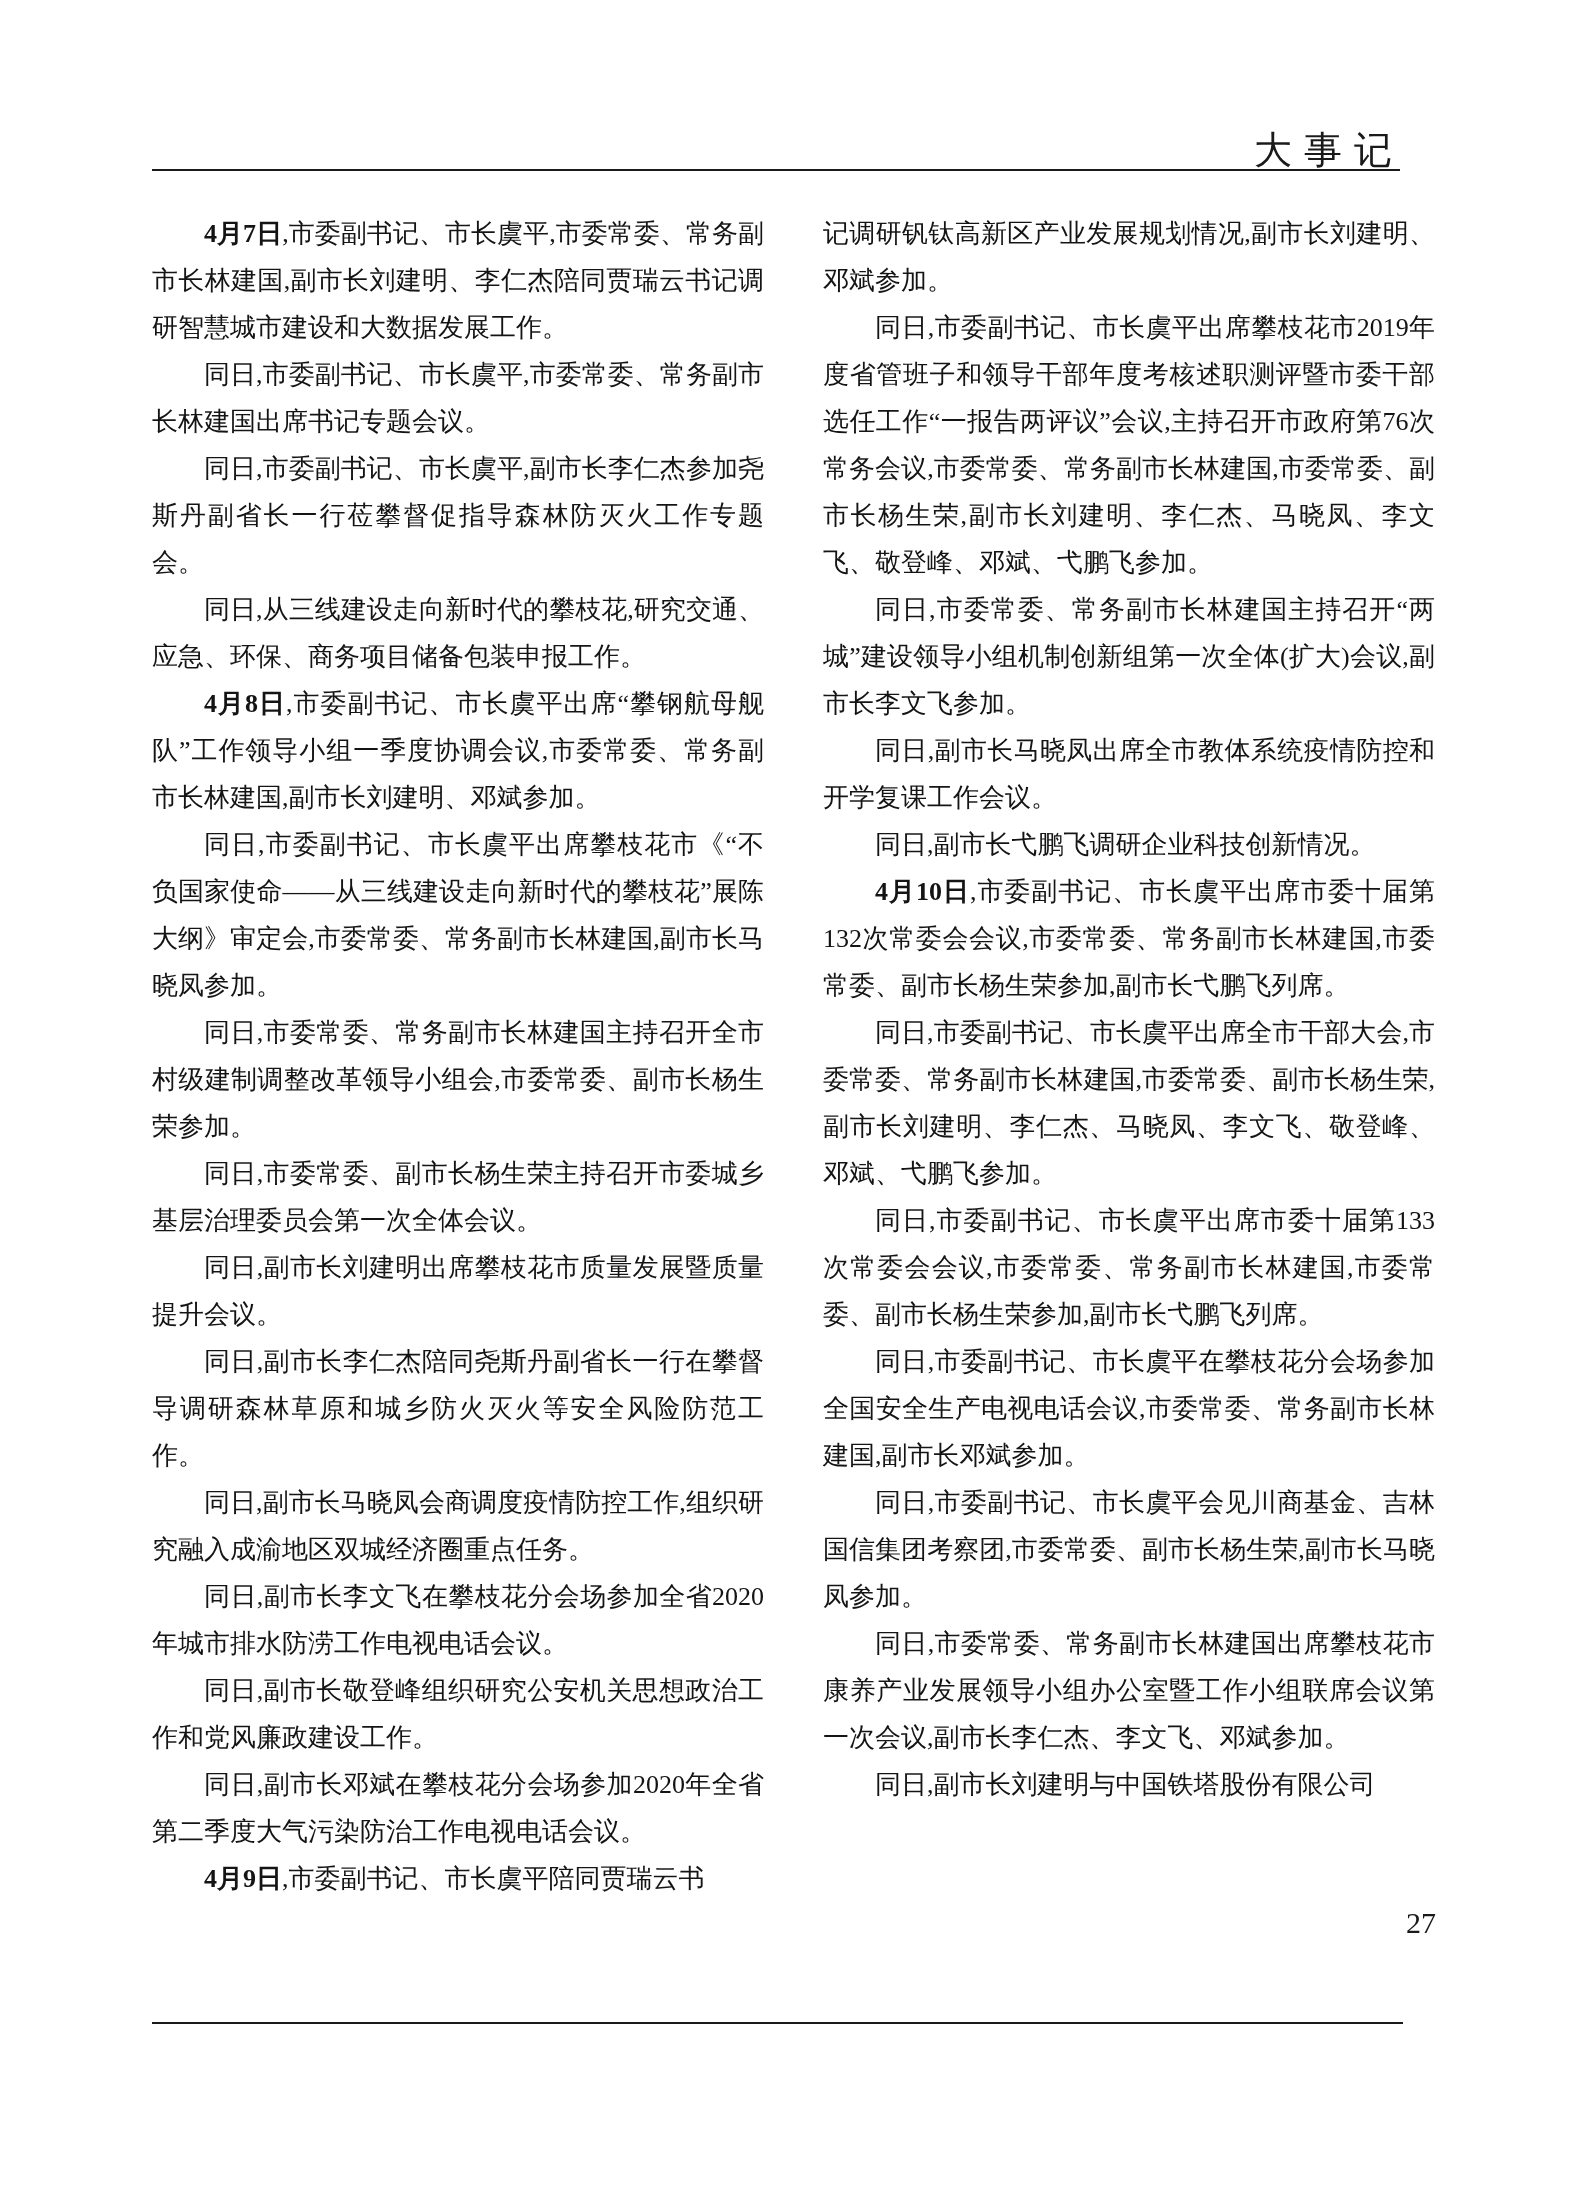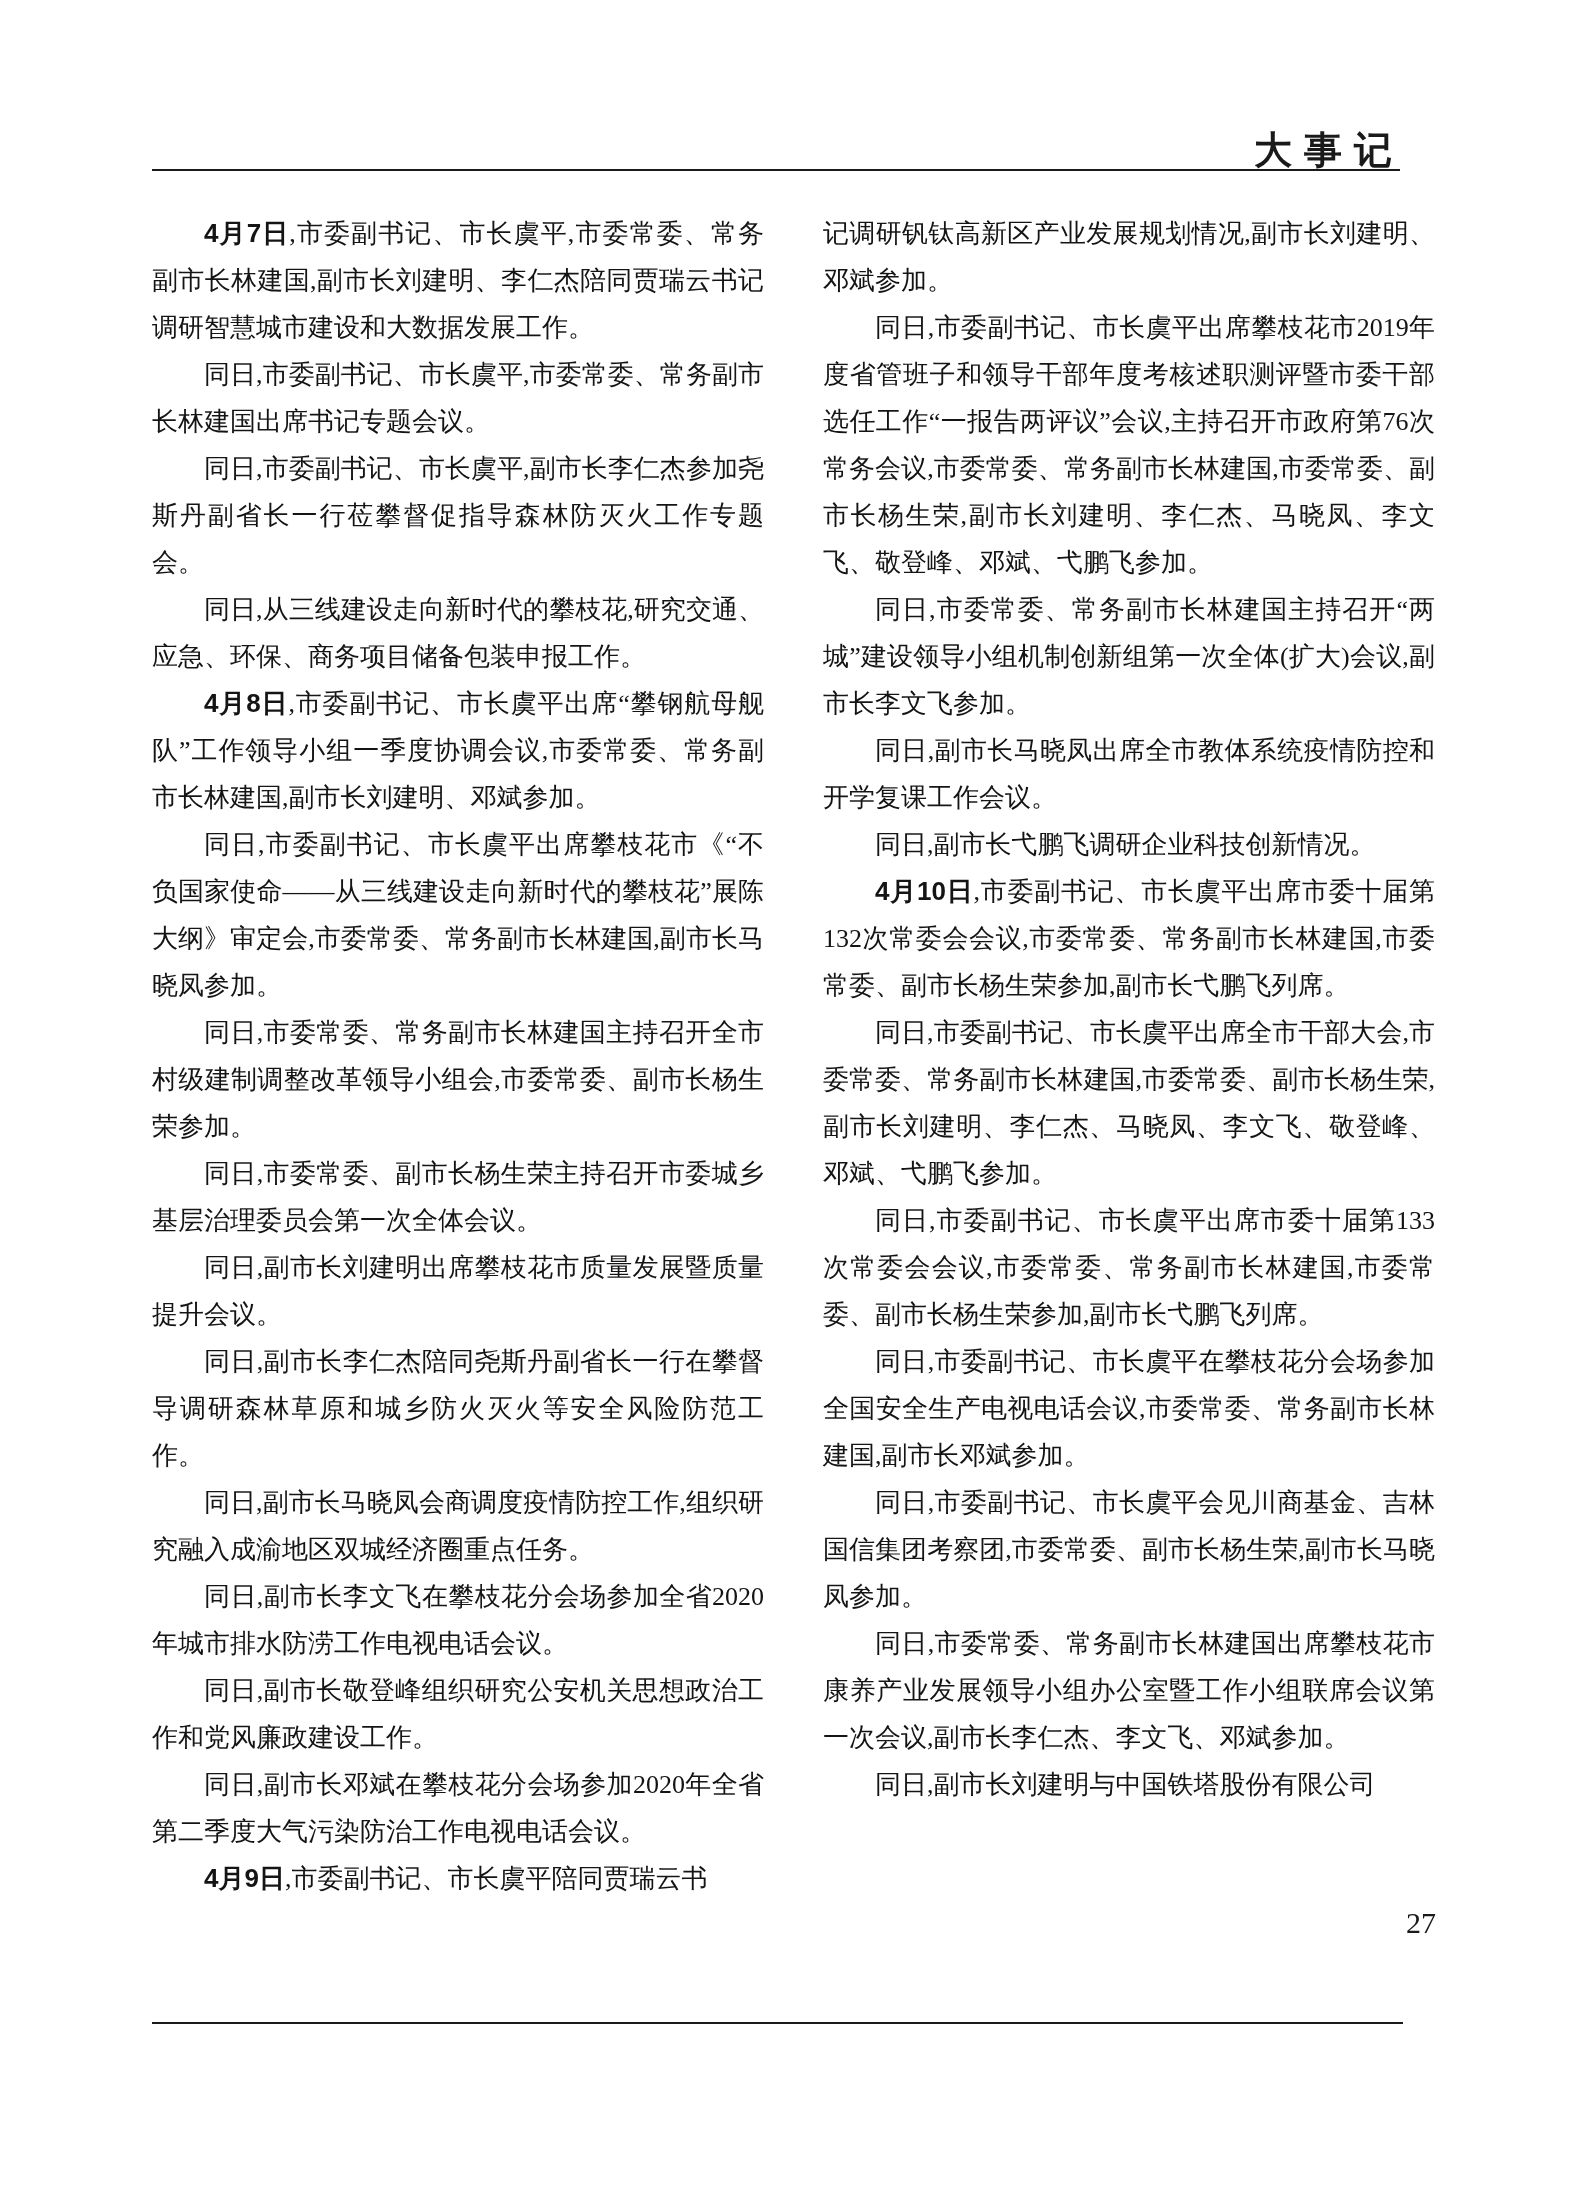--- a/index.html
+++ b/index.html
@@ -11,42 +11,42 @@
     color:#141414;
     overflow:hidden;
   }
   .header-rule{
     position:absolute;left:152px;top:169px;
     width:1248px;height:2px;background:#1a1a1a;
   }
   .header-title{
     position:absolute;top:131px;right:183px;
     font-family:"Liberation Sans","DejaVu Sans",sans-serif;
-    font-weight:700;
+    font-weight:400;
     font-size:38px;line-height:38px;
     letter-spacing:12px;
     white-space:nowrap;
     color:#1a1a1a;
   }
   .col{
     position:absolute;top:210px;
     width:612px;height:1800px;
     font-size:26px;line-height:47px;
     text-align:justify;
     overflow:hidden;
   }
   .col-left{left:152px;}
   .col-right{left:823px;}
   .col p{
     margin:0;padding:0;
     text-indent:2em;
   }
   .col p.cont{text-indent:0;}
   b.date{
-    font-family:Liberation Sans, sans-serif;
+    font-family:Liberation Serif, serif;
     font-weight:700;
   }
   .footer-rule{
     position:absolute;left:152px;top:2022px;
     width:1251px;height:2px;background:#1a1a1a;
   }
   .page-number{
     position:absolute;left:1406px;top:1907px;
     font-size:30px;line-height:32px;
     font-family:"Liberation Serif","DejaVu Serif",serif;

